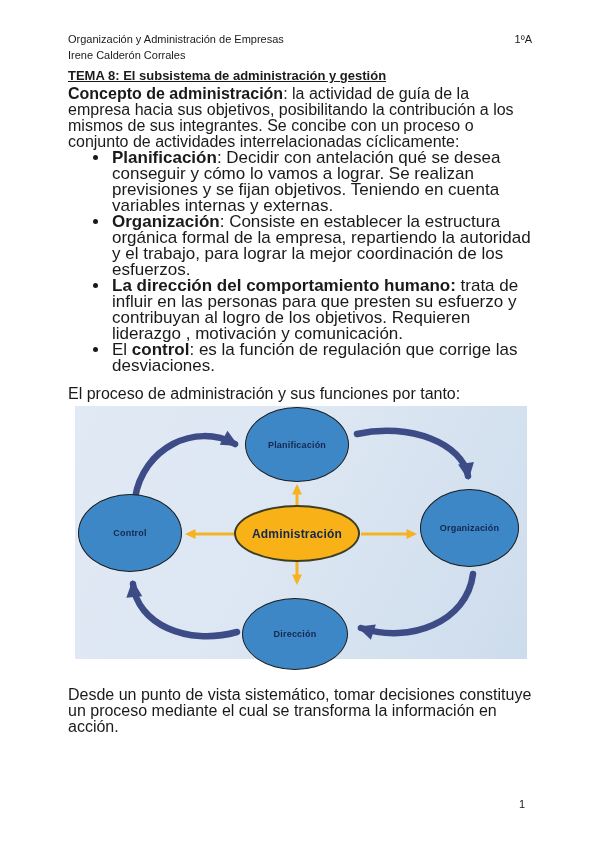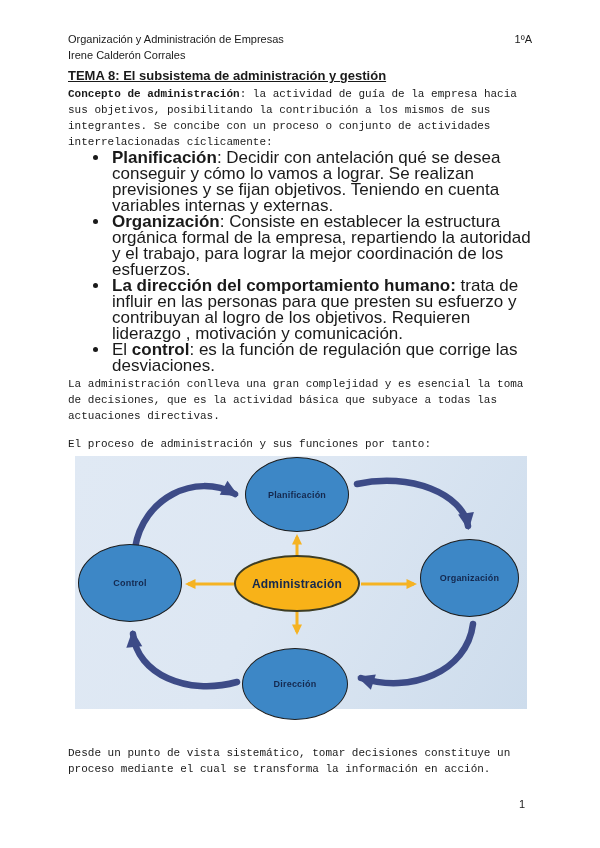--- a/index.html
+++ b/index.html
@@ -5,28 +5,28 @@
   html,body{margin:0;padding:0;background:#ffffff;}
   body{width:600px;height:848px;overflow:hidden;
        font-family:"Liberation Sans","DejaVu Sans",sans-serif;color:#1a1a1a;}
   .page{position:relative;width:600px;height:848px;padding:31px 68px 0 68px;box-sizing:border-box;}
   .hdr-row{display:flex;justify-content:space-between;font-size:11px;line-height:16px;}
   .hdr-author{font-size:11px;line-height:16px;}
   .doc-title{margin-top:4px;font-size:13px;font-weight:bold;
              text-decoration:underline;line-height:18px;}
   .section-heading{margin-top:3px;margin-left:20px;font-size:12px;font-weight:bold;line-height:17px;}
   .section-heading .sec-txt{text-decoration:underline;}
-  .body-par{margin:0;font-size:11px;line-height:16px;font-family:Liberation Mono, monospace;}
+  .body-par{margin:0;font-size:16px;line-height:16px;}
   .concept{margin-top:1px;}
   .b{font-weight:bold;}
   ul.bullets{margin:0;padding:0 0 0 42px;font-size:17px;line-height:16px;}
   ul.bullets li{margin:0;padding-left:2px;}
   .p-complex{margin-top:2px;}
   .p-process{margin-top:12px;}
-  .p-system{margin-top:36px;}
+  .p-system{margin-top:28px;}
   
   .diagram{position:relative;width:452px;height:253px;margin:4px 0 0 7px;
            background:linear-gradient(118deg,#e0e9f4 0%,#dde7f3 45%,#cddcec 100%);}
   .diagram svg{position:absolute;left:0;top:0;width:452px;height:253px;}
   .node{position:absolute;border:1.5px solid #1d1d1d;border-radius:50%;
         background:#3d87c6;display:flex;align-items:center;justify-content:center;
         font-weight:bold;color:#14284e;font-size:9px;letter-spacing:.2px;text-align:center;box-sizing:border-box;}
   .node-top{left:170px;top:1px;width:104px;height:75px;}
   .node-right{left:345px;top:83px;width:99px;height:78px;}
   .node-bottom{left:167px;top:192px;width:106px;height:72px;}
@@ -51,21 +51,20 @@
 
   <p class="body-par concept"><span class="b">Concepto de administración</span><span>: la actividad de guía de la empresa hacia sus objetivos, posibilitando la contribución a los mismos de sus integrantes. Se concibe con un proceso o conjunto de actividades interrelacionadas cíclicamente:</span></p>
 
   <ul class="bullets">
     <li><span></span><span class="b">Planificación</span><span>: Decidir con antelación qué se desea conseguir y cómo lo vamos a lograr. Se realizan previsiones y se fijan objetivos. Teniendo en cuenta variables internas y externas.</span></li>
     <li><span></span><span class="b">Organización</span><span>: Consiste en establecer la estructura orgánica formal de la empresa, repartiendo la autoridad y el trabajo, para lograr la mejor coordinación de los esfuerzos.</span></li>
     <li><span></span><span class="b">La dirección del comportamiento humano:</span><span> trata de influir en las personas para que presten su esfuerzo y contribuyan al logro de los objetivos. Requieren liderazgo , motivación y comunicación.</span></li>
     <li><span>El </span><span class="b">control</span><span>: es la función de regulación que corrige las desviaciones.</span></li>
   </ul>
 
-  <p class="body-par p-complex">La administración conlleva una gran complejidad y es esencial la toma de decisiones, que es la actividad básica que subyace a todas las actuaciones directivas.</p>
 
   <p class="body-par p-process">El proceso de administración y sus funciones por tanto:</p>
 
   <div class="diagram">
     <svg viewBox="0 0 452 253" aria-hidden="true">
       <defs>
         <marker id="navyHead" markerUnits="userSpaceOnUse" markerWidth="20" markerHeight="18" refX="14" refY="9" orient="auto">
           <path d="M1,1 L18,9 L1,17 Z" fill="#3d4b87"></path>
         </marker>
         <marker id="goldHead" markerUnits="userSpaceOnUse" markerWidth="12" markerHeight="11" refX="8" refY="5.5" orient="auto">

